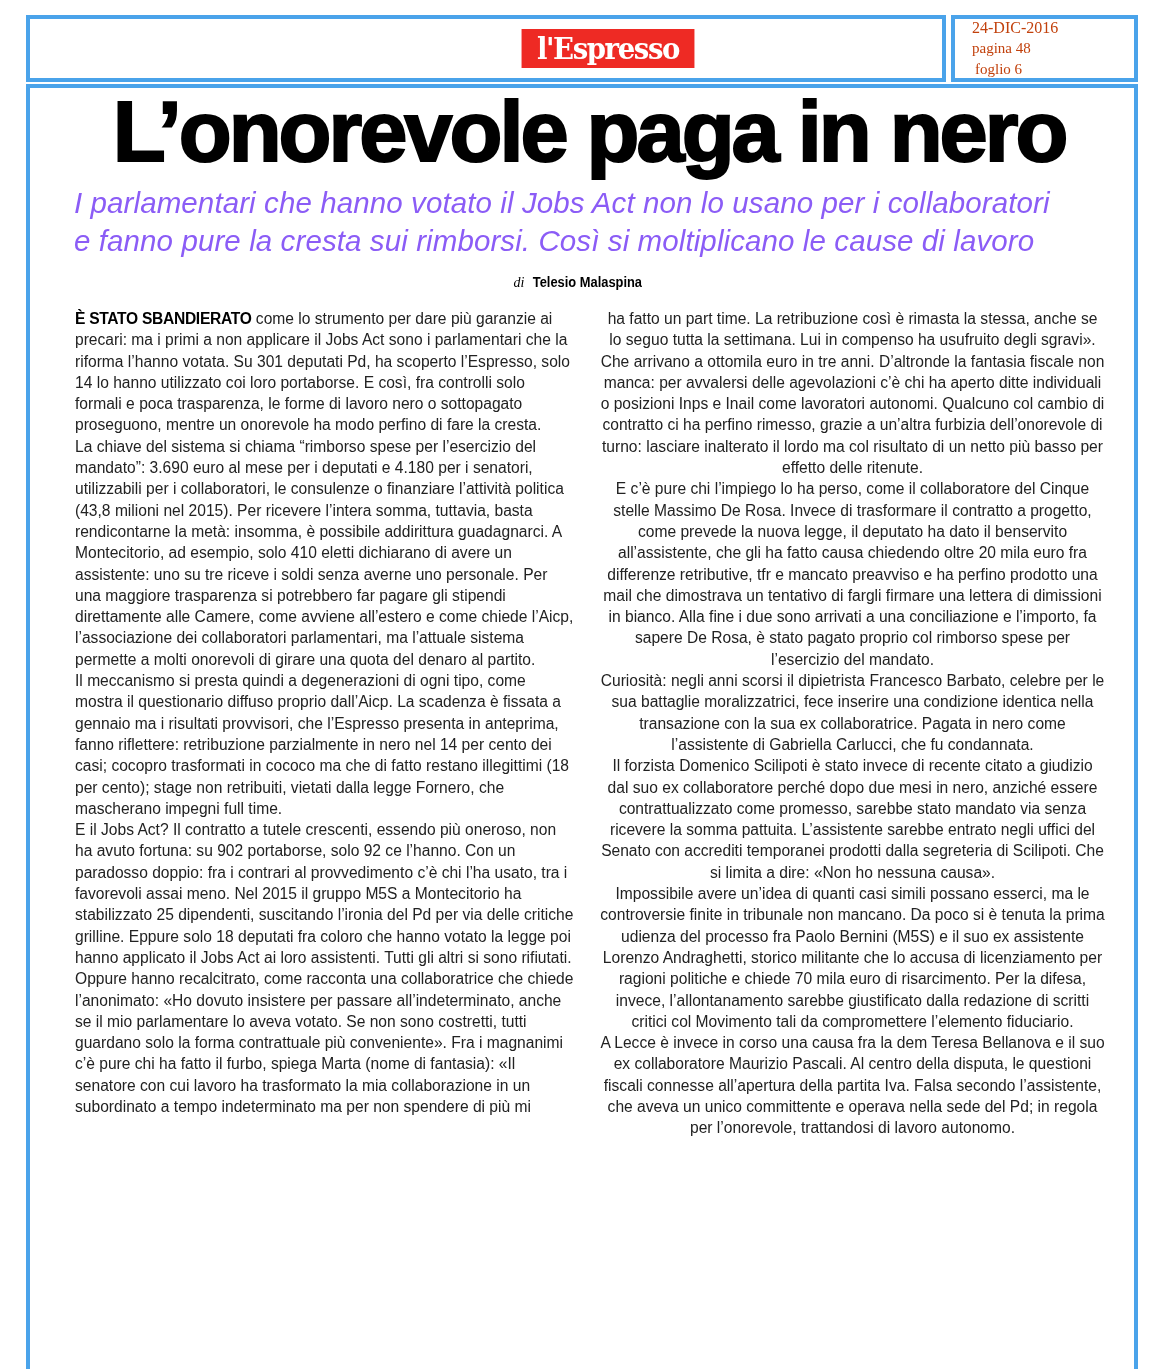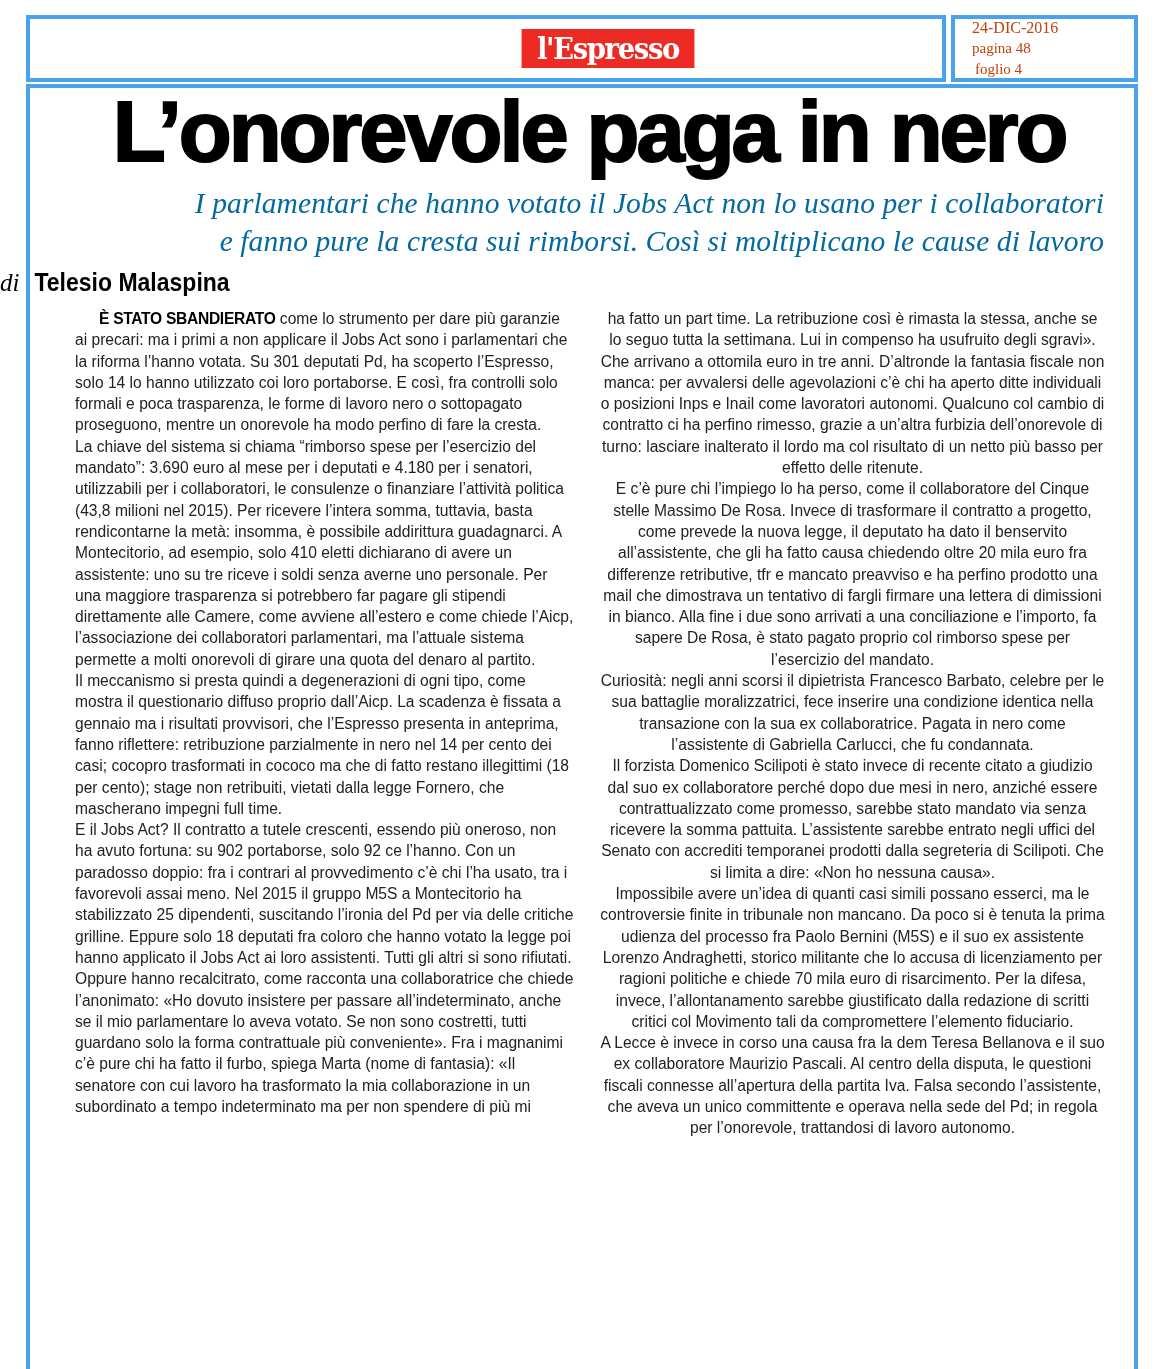--- a/index.html
+++ b/index.html
@@ -21,49 +21,49 @@
     font-size: 15px; color: #c2410c; line-height: 21px; }
   .info div { white-space: nowrap; }
   .info .date { font-size: 16px; }
   .info .foglio { padding-left: 3px; }
 
   .headline { position: absolute; left: 74px; top: 84px; width: 1030px; text-align: center;
     font-family: "Liberation Sans", sans-serif; font-weight: bold; font-size: 85px;
     letter-spacing: -3px; color: #000; line-height: 96px; transform: scaleX(1.02);
     -webkit-text-stroke: 2px #000; }
 
-  .subtitle { position: absolute; left: 74px; top: 184px; width: 1030px; text-align: right;
-    font-family: Liberation Serif, serif; font-style: italic; font-size: 29.5px; color: #0369a1;
+  .subtitle { position: absolute; left: 74px; top: 184px; width: 1030px; text-align: left;
+    font-family: Liberation Sans, sans-serif; font-style: italic; font-size: 29.5px; color: #8b5cf6;
     line-height: 38px; letter-spacing: 0.1px; }
 
-  .byline { position: absolute; left: 0; top: 270px; width: 1160px; 
-    font-size: 25px; line-height: 24px; }
+  .byline { position: absolute; left: 0; top: 270px; width: 1160px; text-align: center;
+    font-size: 14px; line-height: 24px; }
   .byline .di { font-family: "Liberation Serif", serif; font-style: italic; }
   .byline .author { font-family: "Liberation Sans", sans-serif; font-weight: bold; transform: scaleX(0.92); display: inline-block; }
 
   .col { position: absolute; top: 308px; font-family: "Liberation Sans", sans-serif; font-size: 15.6px;
     line-height: 21.3px; color: #222; }
   .col-left { left: 75px; width: 500px; }
   .col-right { left: 600px; width: 505px; text-align: center; }
   .col p { margin: 0; }
-  .lead { font-weight: bold; color: #000; letter-spacing: -0.3px; margin-left: 24px; }
+  .lead { font-weight: bold; color: #000; letter-spacing: -0.3px; }
 </style>
 </head>
 <body>
 
 <div class="frame-top"></div>
 <div class="frame-info"></div>
 <div class="frame-main"></div>
 
 <div class="logo">l'Espresso</div>
 
 <div class="info">
   <div class="date">24-DIC-2016</div>
   <div>pagina 48</div>
-  <div class="foglio">foglio  4</div>
+  <div class="foglio">foglio  6</div>
 </div>
 
 <h1 class="headline" style="margin:0;">L’onorevole paga in nero</h1>
 
 <div class="subtitle">
   <div>I parlamentari che hanno votato il Jobs Act non lo usano per i collaboratori</div>
   <div>e fanno pure la cresta sui rimborsi. Così si moltiplicano le cause di lavoro</div>
 </div>
 
 <div class="byline">

